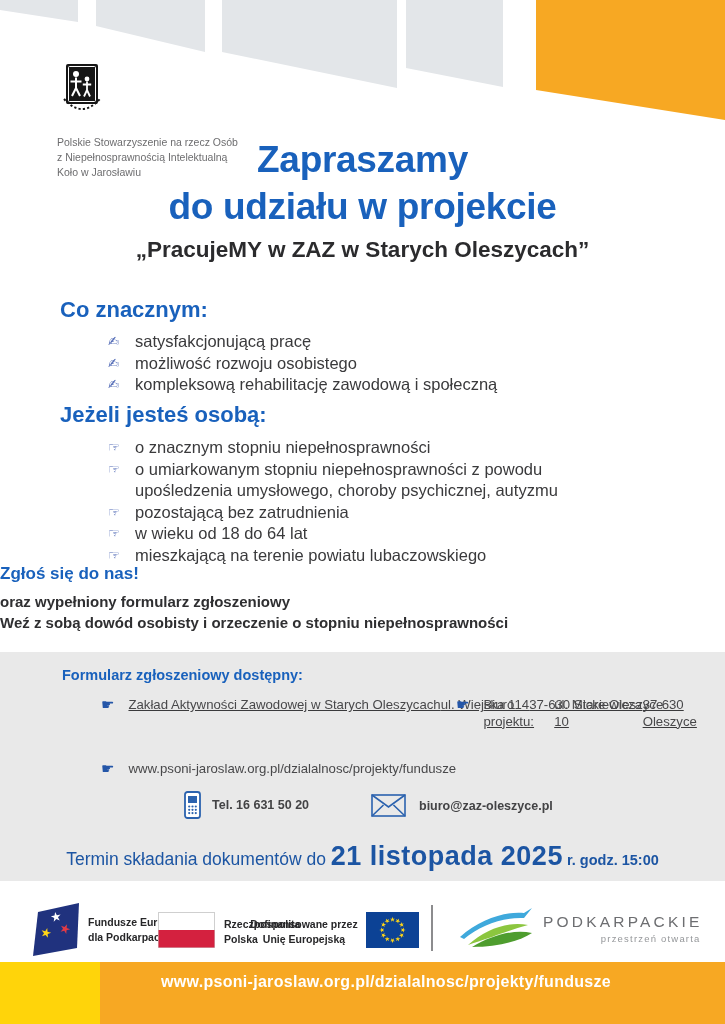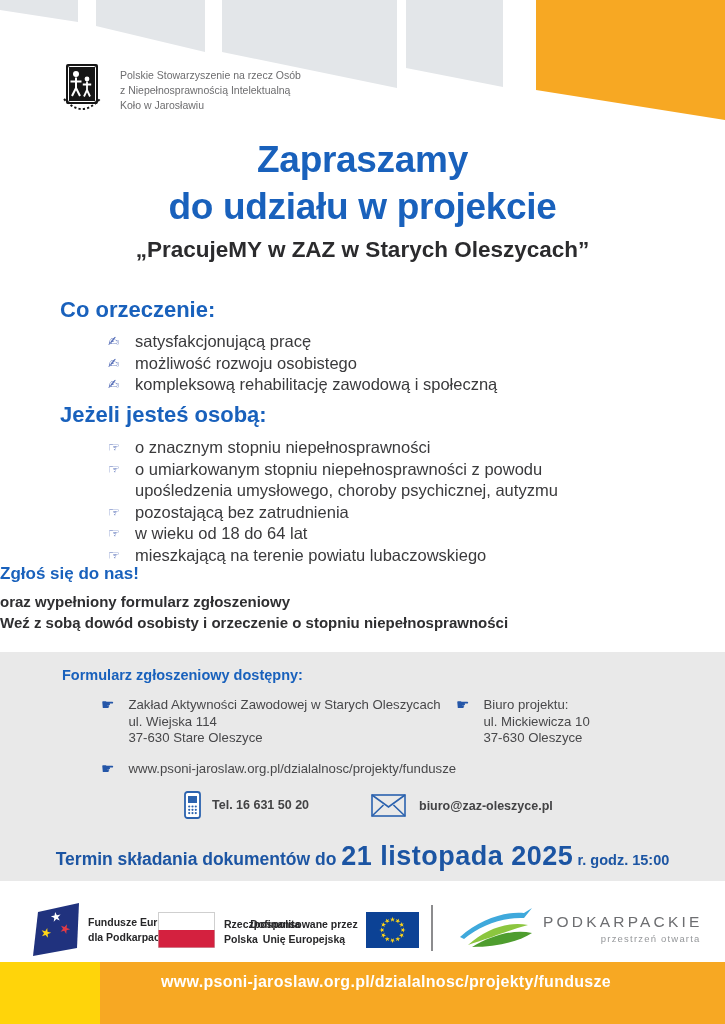--- a/index.html
+++ b/index.html
@@ -11,21 +11,21 @@
     color:#3a3a3c;
   }
   svg { display:block; }
   .abs { position:absolute; }
   .glyph { font-family:"DejaVu Sans",sans-serif; }
 
   
   .deco { position:absolute; left:0; top:0; }
 
   
-  .org { position:absolute; left:57px; top:63px; display:flex; gap:13px; align-items:flex-start; }
+  .org { position:absolute; left:57px; top:63px; display:flex; gap:13px; align-items:flex-start;flex-direction:column; }
   .org-lines { padding-top:5px; font-size:10.5px; line-height:1.45; color:#6d6d6f; }
 
   
   .title { position:absolute; left:0; top:137px; width:725px; text-align:center;
            font-size:37px; font-weight:700; color:#1961bc; line-height:1.27; letter-spacing:-0.3px; }
   .subtitle { position:absolute; left:0; top:237px; width:725px; text-align:center;
               font-size:22.5px; font-weight:700; color:#2b2b2d; }
 
   
   .sec-h { position:absolute; left:60px; font-size:22px; font-weight:700; color:#1961bc; }
@@ -38,27 +38,27 @@
   
   .cta { position:absolute; left:0; top:564px; width:600px; text-align:left; }
   .cta-h { font-size:17px; font-weight:700; color:#1961bc; margin-bottom:7px; }
   .cta-line { font-size:15px; font-weight:700; color:#2f2f31; line-height:1.42; }
 
   
   .infoband { position:absolute; left:0; top:652px; width:725px; height:229px; background:#e9e9e9; }
   .info-h { position:absolute; left:62px; top:15px; font-size:14.5px; font-weight:700; color:#1961bc; }
   .loc { position:absolute; display:flex; gap:14px; align-items:flex-start; }
   .hand { flex:none; font-size:15px; color:#2456a8; line-height:16px; }
-  .addr { display:flex; flex-direction:column; }
+  .addr { display:flex; flex-direction:row;text-decoration:underline; }
   .addr-line, .web-url { font-size:13.2px; line-height:16.5px; color:#48484a; }
   .contact { position:absolute; display:flex; align-items:center; }
   .contact-label { font-size:12.5px; font-weight:700; color:#434345; }
 
   .deadline { position:absolute; left:0; top:189px; width:725px; text-align:center; color:#1c55a3; white-space:nowrap; }
-  .dl-prefix { font-size:17.5px; font-weight:700; }
+  .dl-prefix { font-size:17.5px; font-weight:400; }
   .dl-date   { font-size:27px;   font-weight:700; letter-spacing:0.5px; }
   .dl-suffix { font-size:14.5px; font-weight:700;margin-top:44px; }
 
   
   .logos { position:absolute; left:0; top:881px; width:725px; height:81px; background:#fff; }
   .logo-text { position:absolute; font-size:10.5px; font-weight:700; color:#272729; line-height:1.4; }
   .divider { position:absolute; left:431px; top:24px; width:2px; height:46px; background:#8c8c8e; }
   .podk-text { position:absolute; left:543px; top:32px; }
   .podk-name { font-size:15.5px; letter-spacing:3.2px; color:#6d6e71; }
   .podk-tag  { font-size:9.5px; letter-spacing:1.2px; color:#95979a; text-align:right; margin-top:2px; padding-right:2px; }
@@ -105,21 +105,21 @@
         <div>Koło w Jarosławiu</div>
       </div>
   </header>
 
   <div class="title">
     <div>Zapraszamy</div>
     <div>do udziału w projekcie</div>
   </div>
   <div class="subtitle">„PracujeMY w ZAZ w Starych Oleszycach”</div>
 
-  <h2 class="sec-h" style="top:297px">Co orzeczenie:</h2>
+  <h2 class="sec-h" style="top:297px">Co znacznym:</h2>
   <ul class="blist" style="top:331px; width:540px">
 
       <li>
         <span class="li-icon glyph">✍</span>
         <span>satysfakcjonującą pracę</span>
       </li>
 
       <li>
         <span class="li-icon glyph">✍</span>
         <span>możliwość rozwoju osobistego</span>

